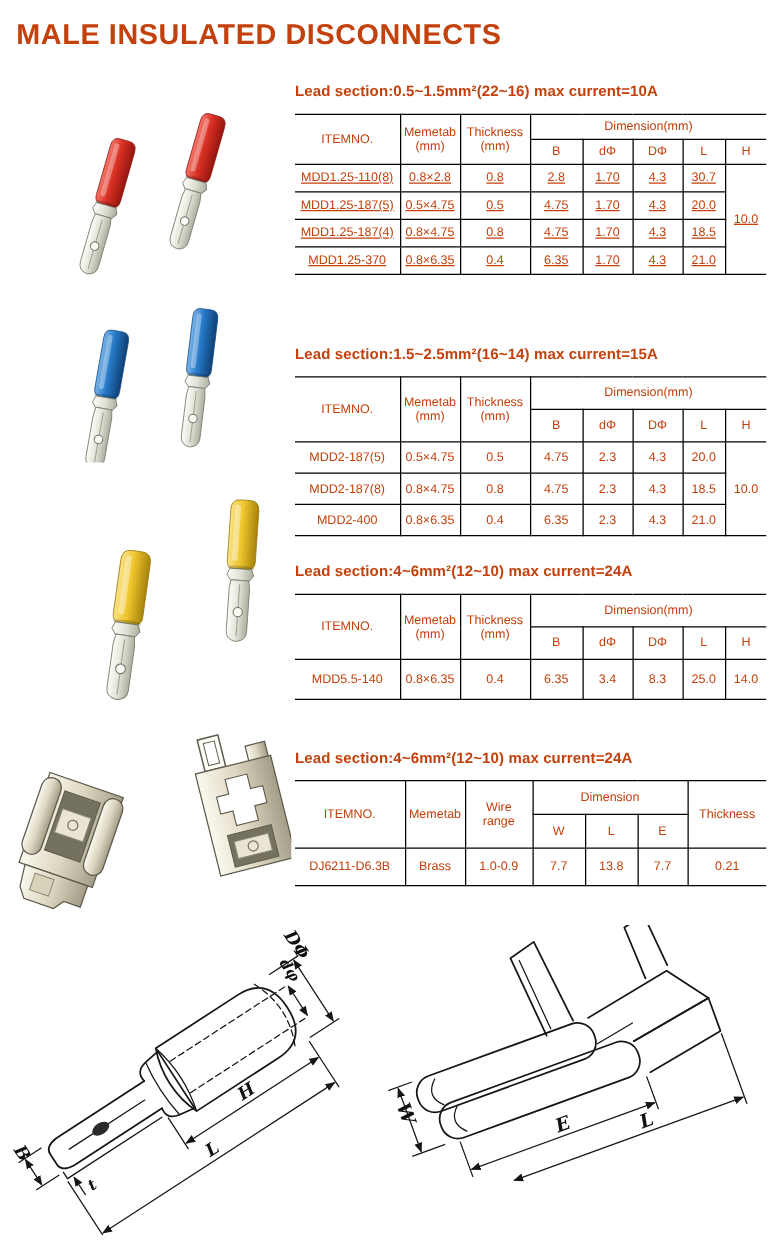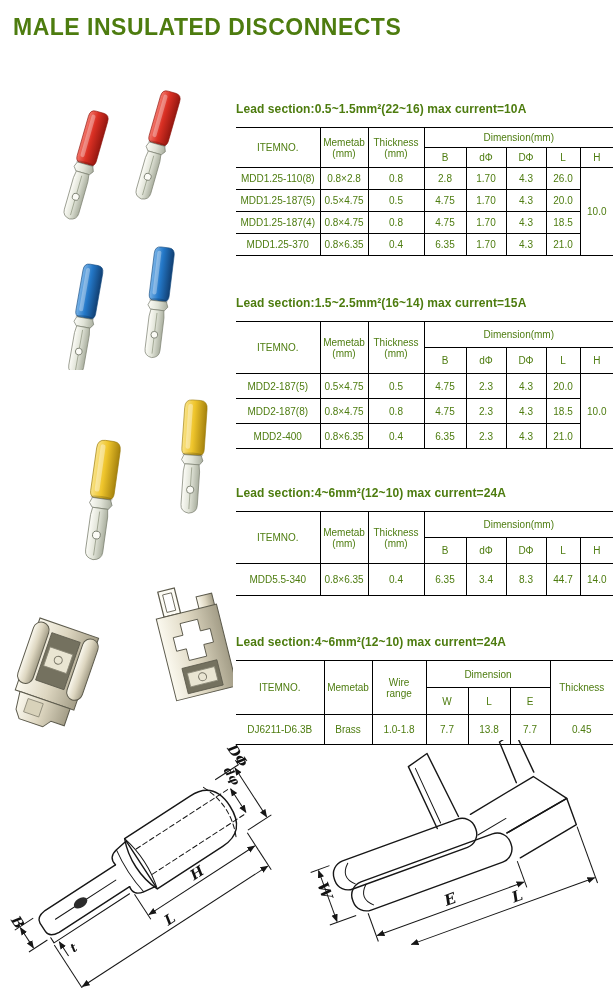--- a/index.html
+++ b/index.html
@@ -1,30 +1,30 @@
 <!DOCTYPE html>
 <html><head>
 <meta charset="utf-8">
 <style>
   html,body{margin:0;padding:0;background:#fff;}
   .page{position:relative;width:615px;height:992px;background:#ffffff;overflow:hidden;
-        font-family:"Liberation Sans",sans-serif;color:#4d7c0f;}
+        font-family:"Liberation Sans",sans-serif;color:#c2410c;}
   .abs{position:absolute;}
   .title{position:absolute;left:13px;top:14px;font-size:23px;font-weight:bold;
          letter-spacing:0.5px;white-space:nowrap;}
   .sec{position:absolute;left:236px;width:377px;}
-  .sec-heading{font-size:12px;font-weight:bold;white-space:nowrap;letter-spacing:0.1px;margin-top:36px;}
+  .sec-heading{font-size:12px;font-weight:bold;white-space:nowrap;letter-spacing:0.1px;}
   table.spec{border-collapse:collapse;width:377px;table-layout:fixed;margin-top:11px;
              font-size:10px;text-align:center;}
   .spec th,.spec td{border:1px solid #000;padding:0 1px;font-weight:normal;
                     text-align:center;vertical-align:middle;}
   .spec tr>*:first-child{border-left:none;}
   .spec tr>*:last-child{border-right:none;}
   .pre{white-space:pre-line;}
-  .t1 thead tr{height:20px;} .t1 tbody tr{height:22px;}
+  .t1 thead tr{height:20px;} .t1 tbody tr{height:22px;text-decoration:underline;}
   .t2 thead tr{height:26px;} .t2 tbody tr{height:25px;}
   .t3 thead tr{height:26px;} .t3 tbody tr{height:32px;}
   .t4 thead tr{height:27px;} .t4 tbody tr{height:30px;margin-top:23px;}
   svg{display:block;}
 </style>
 </head>
 <body>
 
 <div class="page">
 
@@ -61,21 +61,21 @@
         </tr>
       </thead>
       <tbody>
         <tr>
           <td>MDD1.25-110(8)</td>
           <td>0.8×2.8</td>
           <td>0.8</td>
           <td>2.8</td>
           <td>1.70</td>
           <td>4.3</td>
-          <td>26.0</td>
+          <td>30.7</td>
           <td rowspan="4">10.0</td>
         </tr>
         <tr>
           <td>MDD1.25-187(5)</td>
           <td>0.5×4.75</td>
           <td>0.5</td>
           <td>4.75</td>
           <td>1.70</td>
           <td>4.3</td>
           <td>20.0</td>
@@ -95,21 +95,21 @@
           <td>0.4</td>
           <td>6.35</td>
           <td>1.70</td>
           <td>4.3</td>
           <td>21.0</td>
         </tr>
       </tbody>
     </table>
   </div>
 
-  <div class="sec" style="top:260px">
+  <div class="sec" style="top:276px">
     <div class="sec-heading">Lead section:1.5~2.5mm²(16~14) max current=15A</div>
     <table class="spec t2">
       <colgroup>
           <col style="width:84px">
           <col style="width:48px">
           <col style="width:56px">
           <col style="width:42px">
           <col style="width:40px">
           <col style="width:40px">
           <col style="width:34px">
@@ -190,27 +190,27 @@
         <tr>
           <th>B</th>
           <th>dΦ</th>
           <th>DΦ</th>
           <th>L</th>
           <th>H</th>
         </tr>
       </thead>
       <tbody>
         <tr>
-          <td>MDD5.5-340</td>
+          <td>MDD5.5-140</td>
           <td>0.8×6.35</td>
           <td>0.4</td>
           <td>6.35</td>
           <td>3.4</td>
           <td>8.3</td>
-          <td>44.7</td>
+          <td>25.0</td>
           <td>14.0</td>
         </tr>
       </tbody>
     </table>
   </div>
 
   <div class="sec" style="top:599px">
     <div class="sec-heading">Lead section:4~6mm²(12~10) max current=24A</div>
     <table class="spec t4">
       <colgroup>
@@ -234,25 +234,25 @@
         <tr>
           <th>W</th>
           <th>L</th>
           <th>E</th>
         </tr>
       </thead>
       <tbody>
         <tr>
           <td>DJ6211-D6.3B</td>
           <td>Brass</td>
-          <td>1.0-1.8</td>
+          <td>1.0-0.9</td>
           <td>7.7</td>
           <td>13.8</td>
           <td>7.7</td>
-          <td>0.45</td>
+          <td>0.21</td>
         </tr>
       </tbody>
     </table>
   </div>
 
   <svg class="abs" style="left:38px;top:86px" width="185" height="140" viewBox="0 0 185 140">
     <defs>
       <linearGradient id="gRed" x1="0" y1="0" x2="1" y2="0">
         <stop offset="0" stop-color="#f4776b"></stop>
           <stop offset="0.45" stop-color="#d92f23"></stop>

